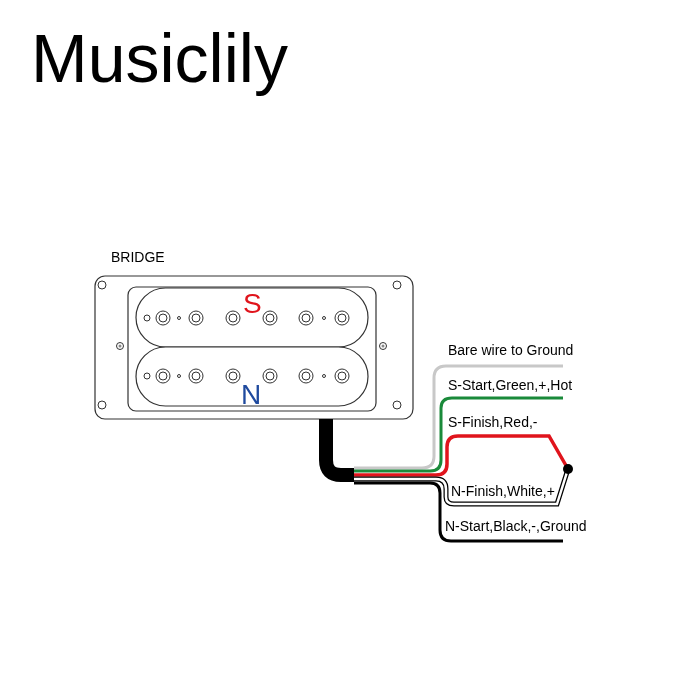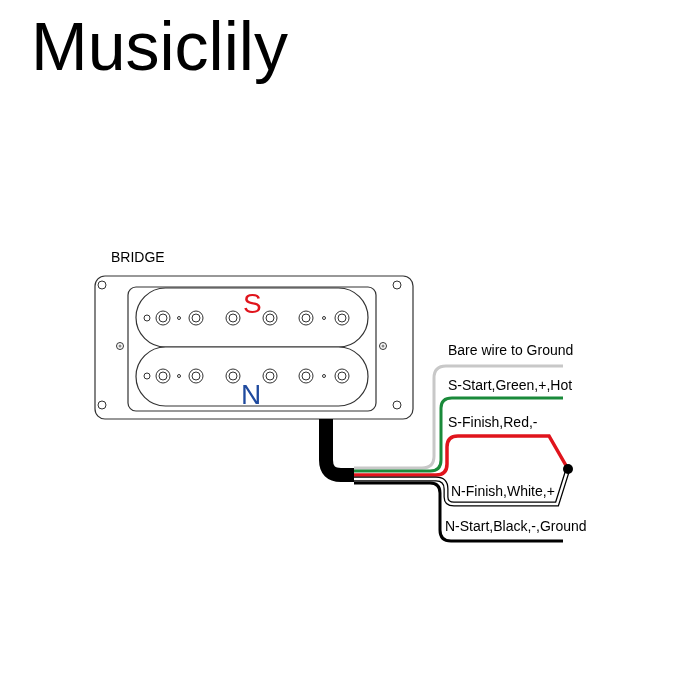--- a/index.html
+++ b/index.html
@@ -1,17 +1,17 @@
 <!DOCTYPE html>
 <html><head>
   <meta charset="utf-8">
   <style>
     html, body { margin: 0; padding: 0; background: #ffffff; }
     body { width: 700px; height: 700px; position: relative; overflow: hidden; font-family: "Liberation Sans", sans-serif; }
-    .brand { position: absolute; left: 31px; top: 12px; font-size: 68px; color: #000; letter-spacing: 0px; line-height: 1; }
+    .brand { position: absolute; left: 31px; top: 24px; font-size: 68px; color: #000; letter-spacing: 0px; line-height: 1; }
     svg.diagram { position: absolute; left: 0; top: 0; }
     .lbl { font-family: "Liberation Sans", sans-serif; font-size: 14px; fill: #000; }
     .pole { font-family: "Liberation Sans", sans-serif; font-size: 28px; }
   </style>
 </head>
 <body>
 
 <div class="brand">Musiclily</div>
 
 <svg class="diagram" width="700" height="700" viewBox="0 0 700 700">

